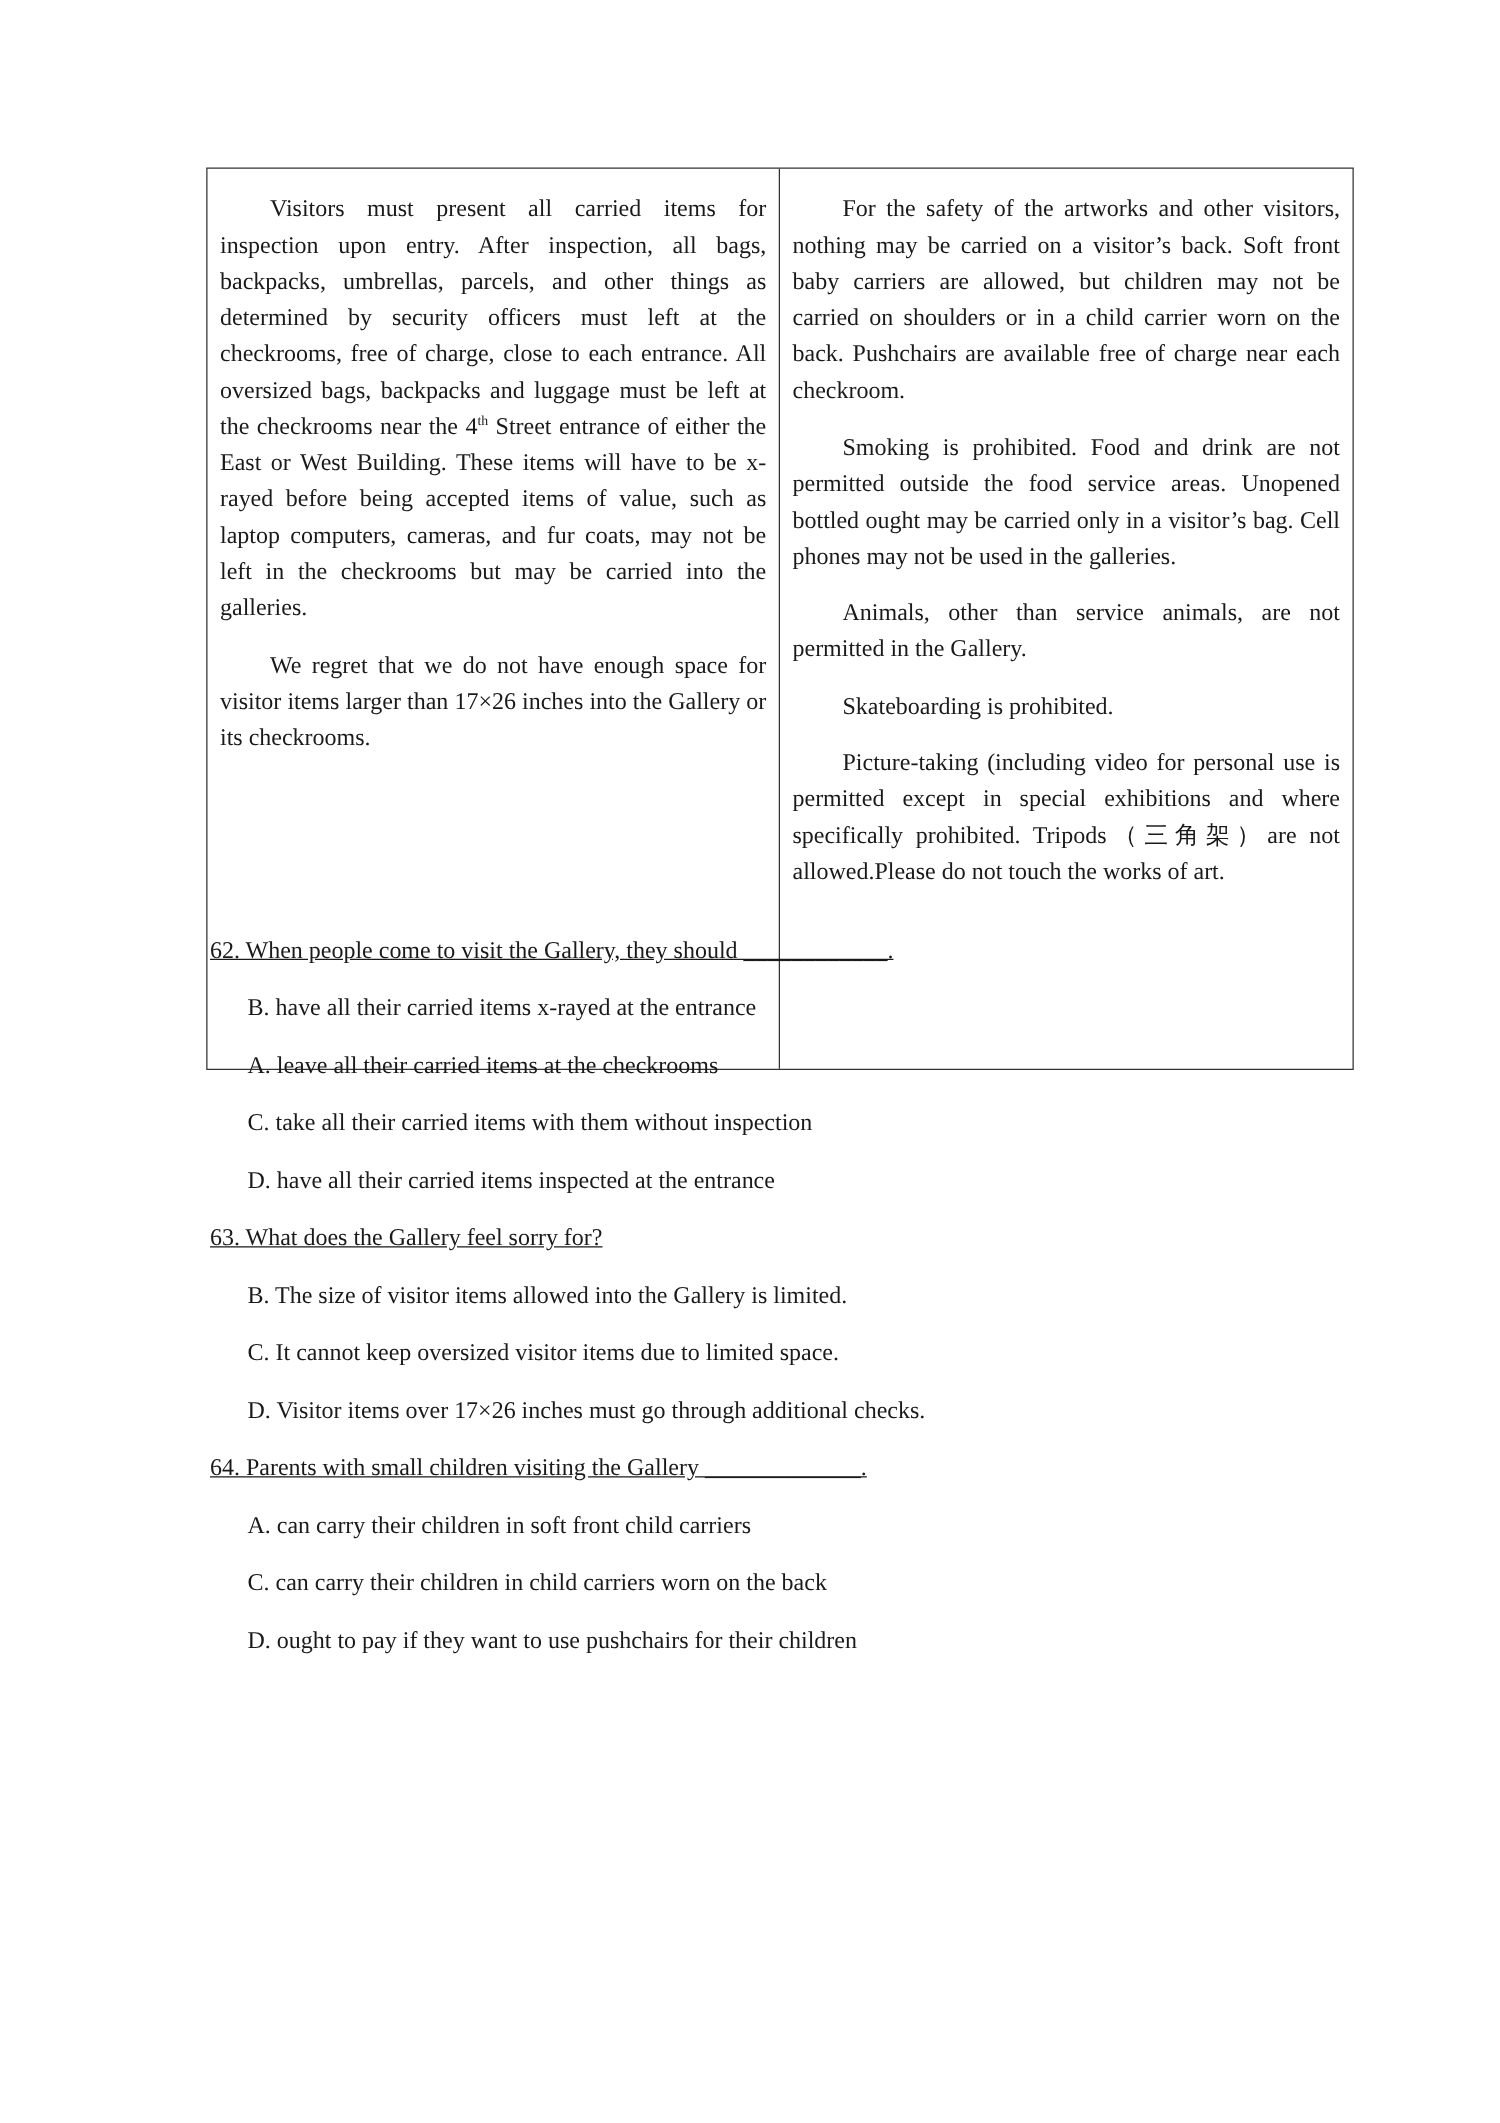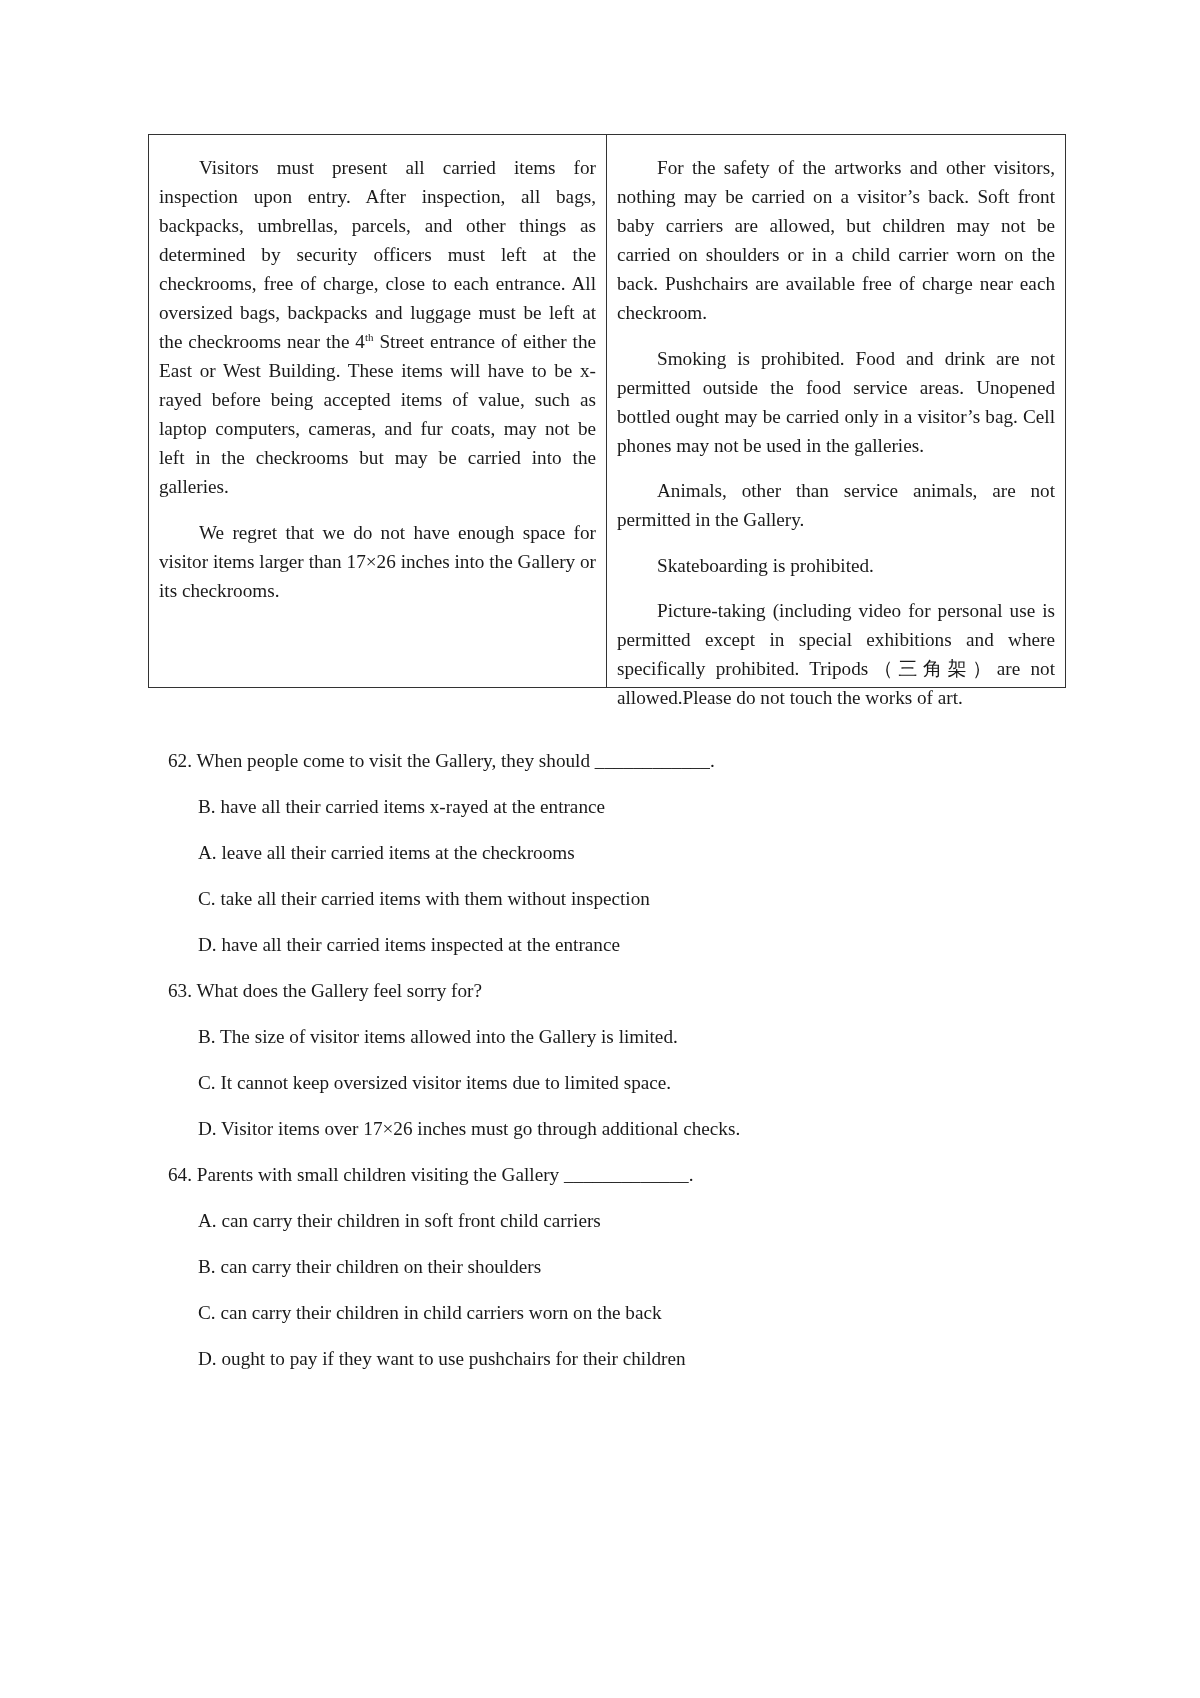--- a/index.html
+++ b/index.html
@@ -2,43 +2,43 @@
 <html><head>
 <meta charset="utf-8">
 <style>
   html, body { margin: 0; padding: 0; background: #ffffff; }
   body {
     width: 1200px; height: 1698px; position: relative; overflow: hidden;
     font-family: "Liberation Serif", "DejaVu Serif", serif;
     color: #1a1a1a;
   }
   .passage-table {
-    position: absolute; left: 148px; top: 134px;
-    width: 918px; height: 554px;
+    position: absolute; left: 165px; top: 134px;
+    width: 918px; height: 722px;
     border: 1.5px solid #333;
     box-sizing: border-box;
     display: flex;
   }
   .col {
     box-sizing: border-box;
     padding: 18px 10px 0 10px;
     font-size: 19.2px;
     line-height: 29px;
     text-align: justify;
   }
   .col-left { width: 459px; border-right: 1.5px solid #333; }
   .col-right { width: 459px; }
   .col p { margin: 0 0 16.5px 0; text-indent: 40px; }
   sup { font-size: 11px; line-height: 0; vertical-align: 7px; }
   .questions {
     position: absolute; left: 168px; top: 746px;
     width: 900px;
     font-size: 19.2px;
   }
-  .q-stem { height: 46px; line-height: 30px; margin: 0; }
+  .q-stem { height: 46px; line-height: 30px; margin: 0; text-decoration: underline; }
   .q-option { height: 46px; line-height: 30px; margin: 0; padding-left: 30px; }
 </style>
 </head>
 <body>
 
 <div class="passage-table">
   <div class="col col-left">
     <p><span>Visitors must present all carried items for inspection upon entry. After inspection, all bags, backpacks, umbrellas, parcels, and other things as determined by security officers must left at the checkrooms, free of charge, close to each entrance. All oversized bags, backpacks and luggage must be left at the checkrooms near the 4</span><sup>th</sup><span> Street entrance of either the East or West Building. These items will have to be x-rayed before being accepted items of value, such as laptop computers, cameras, and fur coats, may not be left in the checkrooms but may be carried into the galleries.</span></p>
     <p>We regret that we do not have enough space for visitor items larger than 17×26 inches into the Gallery or its checkrooms.</p>
   </div>
@@ -61,17 +61,16 @@
   </div>
   <div>
     <p class="q-stem">63. What does the Gallery feel sorry for?</p>
     <p class="q-option">B. The size of visitor items allowed into the Gallery is limited.</p>
     <p class="q-option">C. It cannot keep oversized visitor items due to limited space.</p>
     <p class="q-option">D. Visitor items over 17×26 inches must go through additional checks.</p>
   </div>
   <div>
     <p class="q-stem">64. Parents with small children visiting the Gallery _____________.</p>
     <p class="q-option">A. can carry their children in soft front child carriers</p>
-    <p class="q-option">B. can carry their children on their shoulders</p>
     <p class="q-option">C. can carry their children in child carriers worn on the back</p>
     <p class="q-option">D. ought to pay if they want to use pushchairs for their children</p>
   </div>
 </div>
 
 </body></html>

